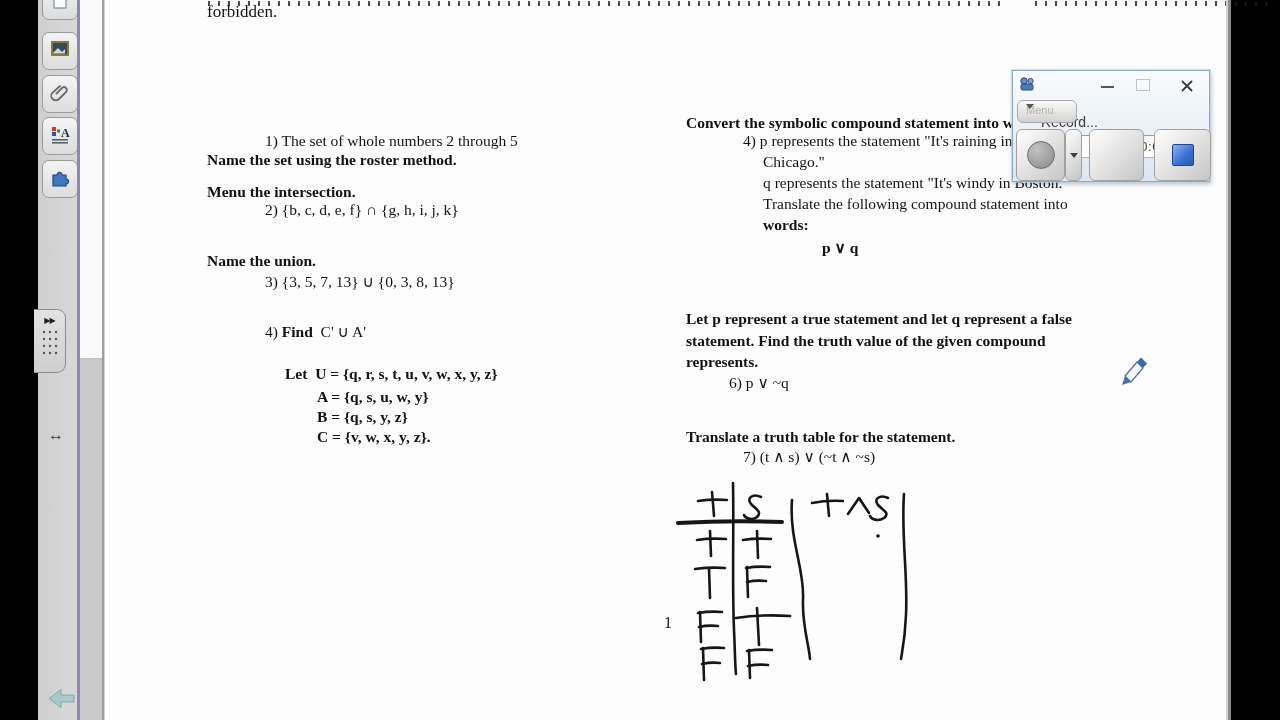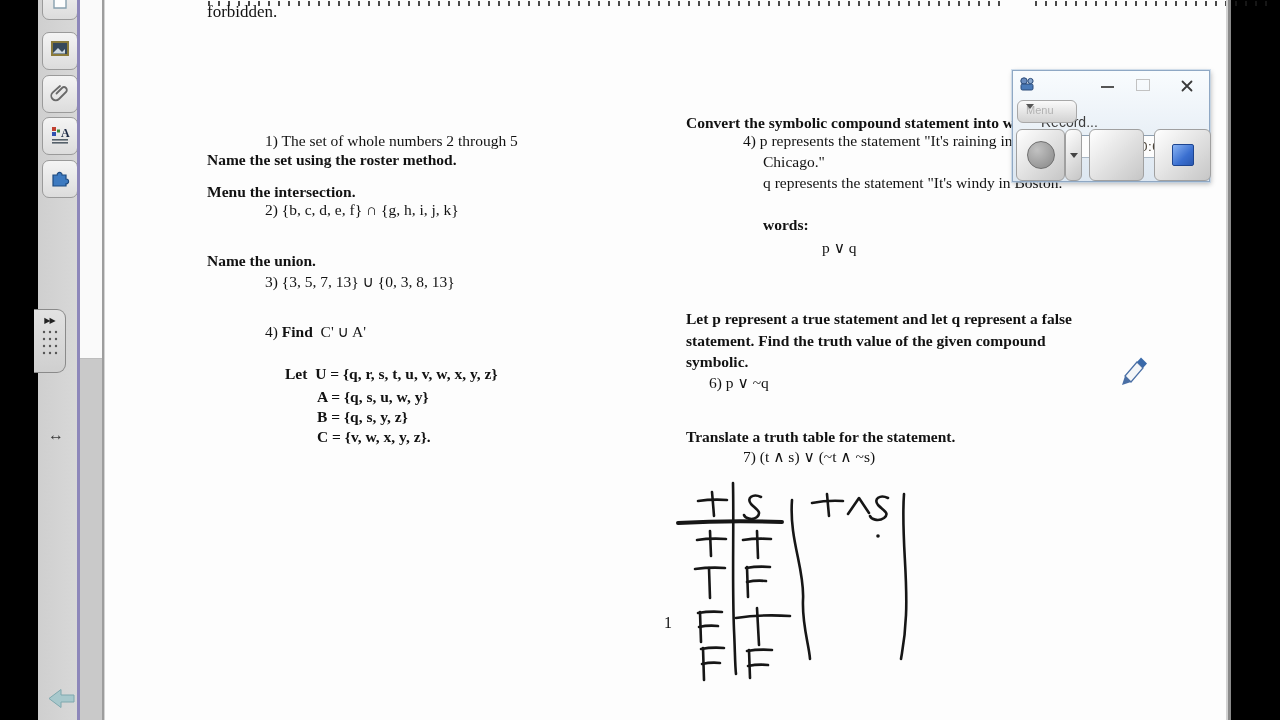--- a/index.html
+++ b/index.html
@@ -147,27 +147,28 @@
 
   <div class="abs serif b" style="left:180px;top:364px;">Let  U = {q, r, s, t, u, v, w, x, y, z}</div>
   <div class="abs serif b" style="left:212px;top:387px;">A = {q, s, u, w, y}</div>
   <div class="abs serif b" style="left:212px;top:407px;">B = {q, s, y, z}</div>
   <div class="abs serif b" style="left:212px;top:427px;">C = {v, w, x, y, z}.</div>
 
   <div class="abs serif b" style="left:581px;top:113px;">Convert the symbolic compound statement into words.</div>
   <div class="abs serif" style="left:638px;top:131px;">4) p represents the statement "It's raining in</div>
   <div class="abs serif" style="left:658px;top:152px;">Chicago."</div>
   <div class="abs serif" style="left:658px;top:173px;">q represents the statement "It's windy in Boston."</div>
+  <div class="abs serif" style="left:658px;top:194px;">Translate the following compound statement into</div>
   <div class="abs serif" style="left:658px;top:215px;font-weight:bold;">words:</div>
-  <div class="abs serif" style="left:717px;top:238px;">p ∨ q</div>
+  <div class="abs serif" style="left:717px;top:238px;font-weight:bold;">p ∨ q</div>
 
   <div class="abs serif b" style="left:581px;top:309px;">Let p represent a true statement and let q represent a false</div>
   <div class="abs serif b" style="left:581px;top:331px;">statement. Find the truth value of the given compound</div>
-  <div class="abs serif b" style="left:581px;top:352px;">symbolic.</div>
-  <div class="abs serif" style="left:604px;top:373px;">6) p ∨ ~q</div>
+  <div class="abs serif b" style="left:581px;top:352px;">represents.</div>
+  <div class="abs serif" style="left:624px;top:373px;">6) p ∨ ~q</div>
 
   <div class="abs serif b" style="left:581px;top:427px;">Translate a truth table for the statement.</div>
   <div class="abs serif" style="left:638px;top:447px;text-align:center;">7) (t ∧ s) ∨ (~t ∧ ~s)</div>
 
   <div class="abs serif" style="left:559px;top:613px;font-size:16px;">1</div>
 
   <div class="abs" style="left:535px;top:470px;">
     <svg width="320" height="250" viewBox="0 0 320 250">
       <g class="hwstroke">
         <g>

